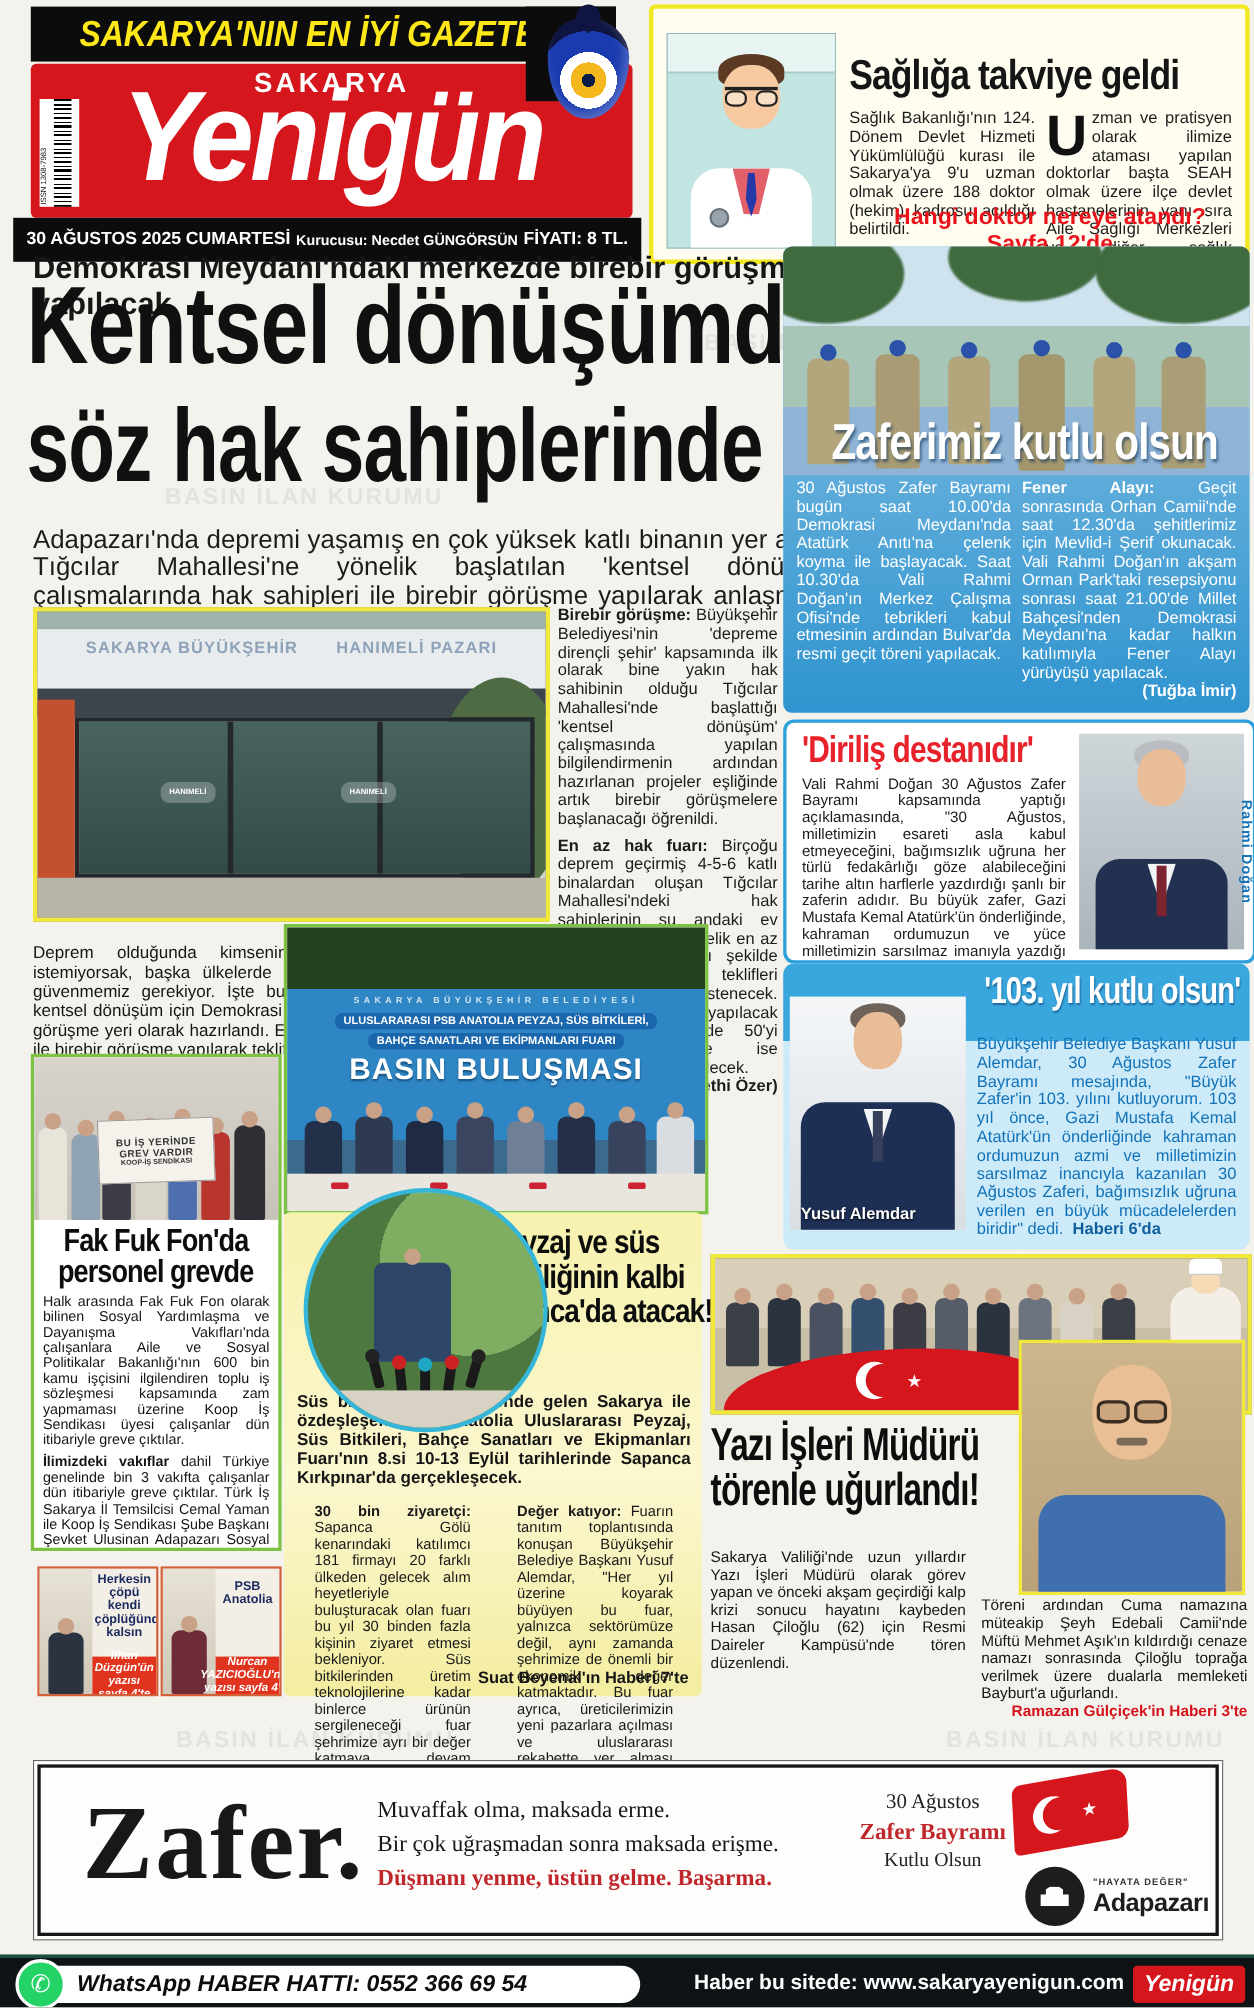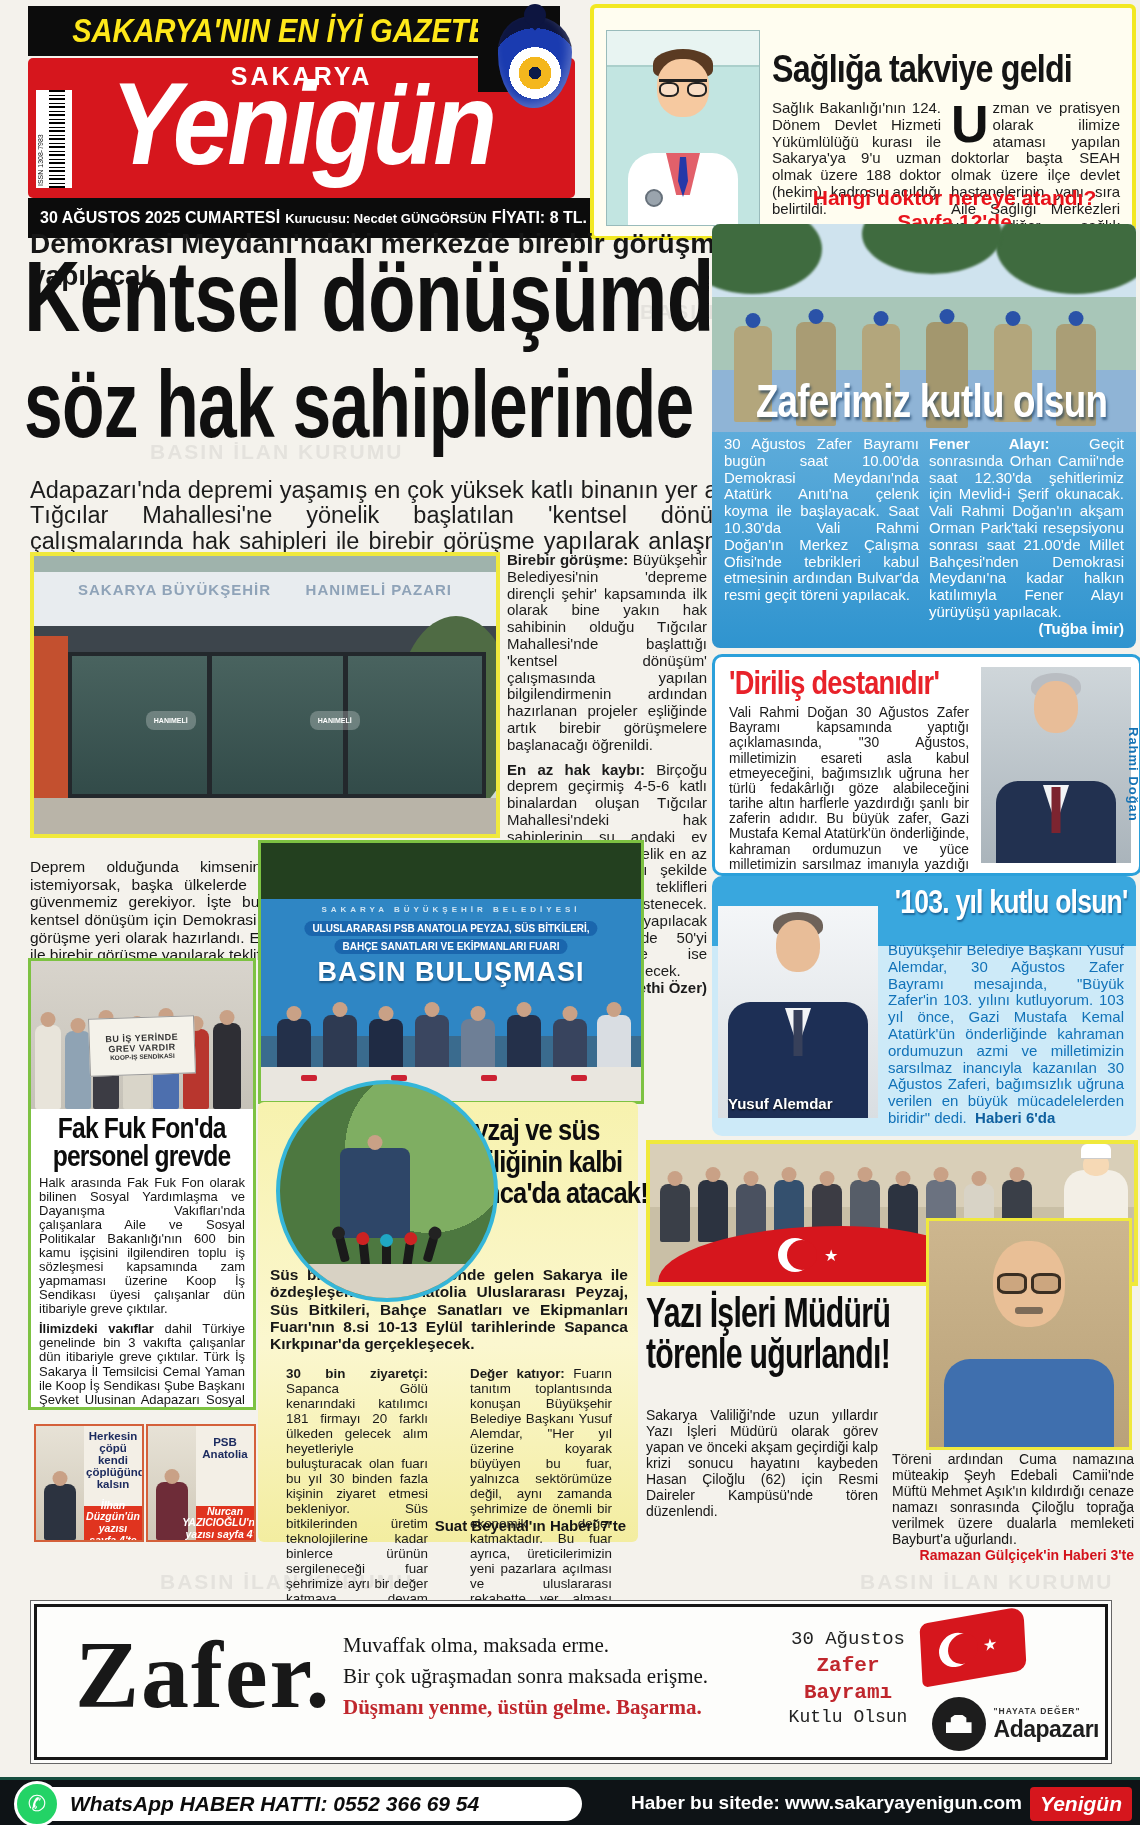--- a/index.html
+++ b/index.html
@@ -196,21 +196,21 @@
       <div class="issn">ISSN 1308-7983</div>
       <div class="bars"></div>
     </div>
     <div class="region">SAKARYA</div>
     <div class="title">Yenigün</div>
   </div>
 
   <div class="abs blackpatch" style="left:478px;top:6px;width:82px;height:86px;"></div>
   <div class="abs nazar" style="left:498px;top:16px;width:74px;height:92px;"></div>
 
-  <div class="abs dateline" style="left:28px;top:198px;width:547px;height:40px;">
+  <div class="abs dateline" style="left:12px;top:198px;width:547px;height:40px;">
     <span class="d1">30 AĞUSTOS 2025 CUMARTESİ</span>
     <span class="d2">Kurucusu: Necdet GÜNGÖRSÜN</span>
     <span class="d3">FİYATI: 8 TL.</span>
   </div>
 
   <div class="abs healthbox" style="left:590px;top:4px;width:538px;height:228px;">
     <div class="doc">
       <div class="shelf"></div>
       <div class="coat"></div>
       <div class="shirt"></div>
@@ -256,21 +256,21 @@
         <div class="hp-logo" style="left:18%;top:40%;">HANIMELİ</div>
         <div class="hp-logo" style="left:58%;top:40%;">HANIMELİ</div>
       </div>
       <div class="hp-wall"></div>
       <div class="hp-walk"></div>
     </div>
   </div>
 
   <div class="abs body15" style="left:507px;top:552px;width:200px;height:402px;">
     <p class="just" style="margin:0 0 8px;"><b>Birebir görüşme:</b> <span>Büyükşehir Belediyesi'nin 'depreme dirençli şehir' kapsamında ilk olarak bine yakın hak sahibinin olduğu Tığcılar Mahallesi'nde başlattığı 'kentsel dönüşüm' çalışmasında yapılan bilgilendirmenin ardından hazırlanan projeler eşliğinde artık birebir görüşmelere başlanacağı öğrenildi.</span></p>
-    <p class="just" style="margin:0;"><b>En az hak kaybı:</b> <span>Birçoğu deprem geçirmiş 4-5-6 katlı binalardan oluşan Tığcılar Mahallesi'ndeki hak sahiplerinin şu andaki ev veya işyerlerine yönelik en az kayıp yaşayacakları şekilde yapılacak teklifleri değerlendirmeleri istenecek. Kabul edenlerle yapılacak sözleşmelerin yüzde 50'yi bulması halinde ise 'dönüşüme start verilecek.</span>
+    <p class="just" style="margin:0;"><b>En az hak fuarı:</b> <span>Birçoğu deprem geçirmiş 4-5-6 katlı binalardan oluşan Tığcılar Mahallesi'ndeki hak sahiplerinin şu andaki ev veya işyerlerine yönelik en az kayıp yaşayacakları şekilde yapılacak teklifleri değerlendirmeleri istenecek. Kabul edenlerle yapılacak sözleşmelerin yüzde 50'yi bulması halinde ise 'dönüşüme start verilecek.</span>
       <span class="byl" style="float:right;">(Fethi Özer)</span></p>
   </div>
 
   <div class="abs just" style="left:30px;top:858px;width:470px;font-size:15.5px;line-height:1.14;">
     <span>Deprem olduğunda kimsenin burnunun dahi kanamasını istemiyorsak, başka ülkelerde olduğu gibi bizimde binalarımıza güvenmemiz gerekiyor. İşte bu kapsamda Tığcılar'da yapılacak kentsel dönüşüm için Demokrasi Meydanı'ndaki Hanımeli Satış Yeri görüşme yeri olarak hazırlandı. Eylül ayı içinde burada hak sahipleri ile birebir görüşme yapılarak teklifler sunulacak.</span> <b>(Foto: Tuğba İmir)</b>
   </div>
 
   <div class="abs zaferbox" style="left:712px;top:224px;width:424px;height:424px;">
     <div class="zf-photo">
       <div class="zf-tree" style="left:-30px;top:-20px;width:140px;height:90px;"></div>
@@ -457,21 +457,21 @@
   </div>
 
   <div class="abs adbox" style="left:30px;top:1600px;width:1080px;height:162px;">
     <div class="inner"></div>
     <div class="abs ad-zafer" style="left:44px;top:18px;">Zafer.</div>
     <div class="abs" style="left:312px;top:32px;">
       <div class="ad-l1">Muvaffak olma, maksada erme.</div>
       <div class="ad-l1" style="margin-top:6px;text-align:center;">Bir çok uğraşmadan sonra maksada erişme.</div>
       <div class="ad-l1 ad-l3" style="margin-top:6px;">Düşmanı yenme, üstün gelme. Başarma.</div>
     </div>
-    <div class="abs ad-right" style="left:742px;top:26px;width:150px;font-family:Liberation Mono, monospace;">
+    <div class="abs ad-right" style="left:742px;top:26px;width:150px;">
       <div class="r1">30 Ağustos</div>
       <div class="r2">Zafer Bayramı</div>
       <div class="r3">Kutlu Olsun</div>
     </div>
     <div class="flagwave" style="right:86px;top:14px;">
       <div class="crescent" style="left:18px;top:15px;"></div>
       <div class="star5" style="left:62px;top:23px;">★</div>
     </div>
     <div class="adbrand" style="right:12px;bottom:12px;">
       <div class="emblem"></div>

